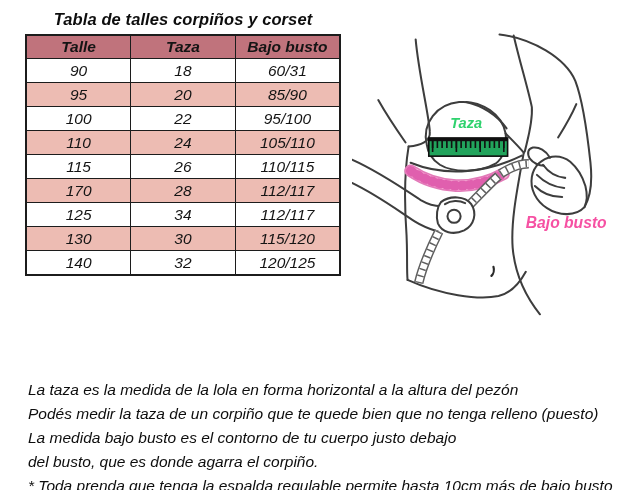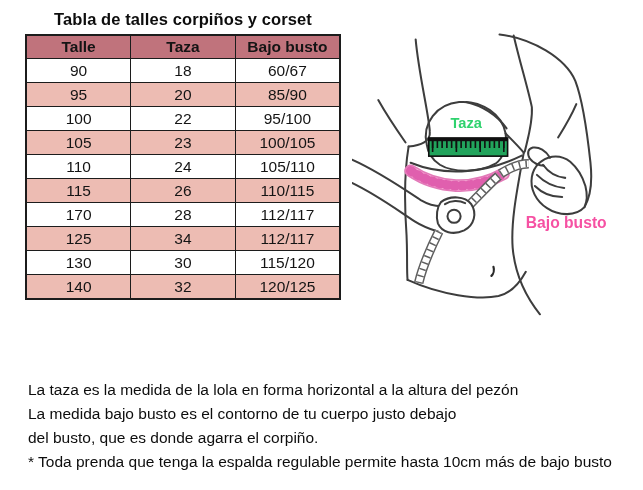--- a/index.html
+++ b/index.html
@@ -1,21 +1,21 @@
 <!DOCTYPE html>
 <html style="--header-bg: #c0737c; --alt-row-bg: #edbcb3;"><head>
 <meta charset="utf-8">
 <style>
   html,body { margin:0; padding:0; }
   body {
     width:643px; height:490px; position:relative; overflow:hidden;
     background:#ffffff; color:#111;
     font-family:"Liberation Sans", sans-serif;
   }
-  .page { position:absolute; inset:0; }
+  .page { position:absolute; inset:0;font-style:italic; }
 
   .title {
     position:absolute; left:25px; top:10px; width:316px; margin:0;
     text-align:center; font-size:16.5px; font-weight:bold; color:#0d0d0d;
     letter-spacing:.1px;
   }
 
   table.size-table {
     position:absolute; left:25px; top:34px; width:316px;
     border-collapse:collapse; table-layout:fixed;
@@ -53,36 +53,31 @@
       <tr>
           <th>Talle</th>
           <th>Taza</th>
           <th>Bajo busto</th>
         </tr>
     </thead>
     <tbody>
         <tr>
           <td>90</td>
           <td>18</td>
-          <td>60/67</td>
+          <td>60/31</td>
         </tr>
         <tr>
           <td>95</td>
           <td>20</td>
           <td>85/90</td>
         </tr>
         <tr>
           <td>100</td>
           <td>22</td>
           <td>95/100</td>
-        </tr>
-        <tr>
-          <td>105</td>
-          <td>23</td>
-          <td>100/105</td>
         </tr>
         <tr>
           <td>110</td>
           <td>24</td>
           <td>105/110</td>
         </tr>
         <tr>
           <td>115</td>
           <td>26</td>
           <td>110/115</td>
@@ -171,18 +166,19 @@
 
       <path d="M140,231 C141,234 140,238 138,240" fill="none" stroke="#2a2a2a" stroke-width="2.2" stroke-linecap="round"></path>
 
       <text x="113" y="94" text-anchor="middle" font-family="Liberation Sans, sans-serif" font-size="14.5" font-weight="bold" fill="#2fd26e">Taza</text>
       <text x="172" y="193" text-anchor="start" font-family="Liberation Sans, sans-serif" font-size="15.5" font-weight="bold" fill="#f651a3">Bajo busto</text>
     </svg>
   </div>
 
   <div class="notes">
       <div class="note-line">La taza es la medida de la lola en forma horizontal a la altura del pezón</div>
+      <div class="note-line">Podés medir la taza de un corpiño que te quede bien que no tenga relleno (puesto)</div>
       <div class="note-line">La medida bajo busto es el contorno de tu cuerpo justo debajo</div>
       <div class="note-line">del busto, que es donde agarra el corpiño.</div>
       <div class="note-line">* Toda prenda que tenga la espalda regulable permite hasta 10cm más de bajo busto</div>
     </div>
 
 </div>
 
 </body></html>

